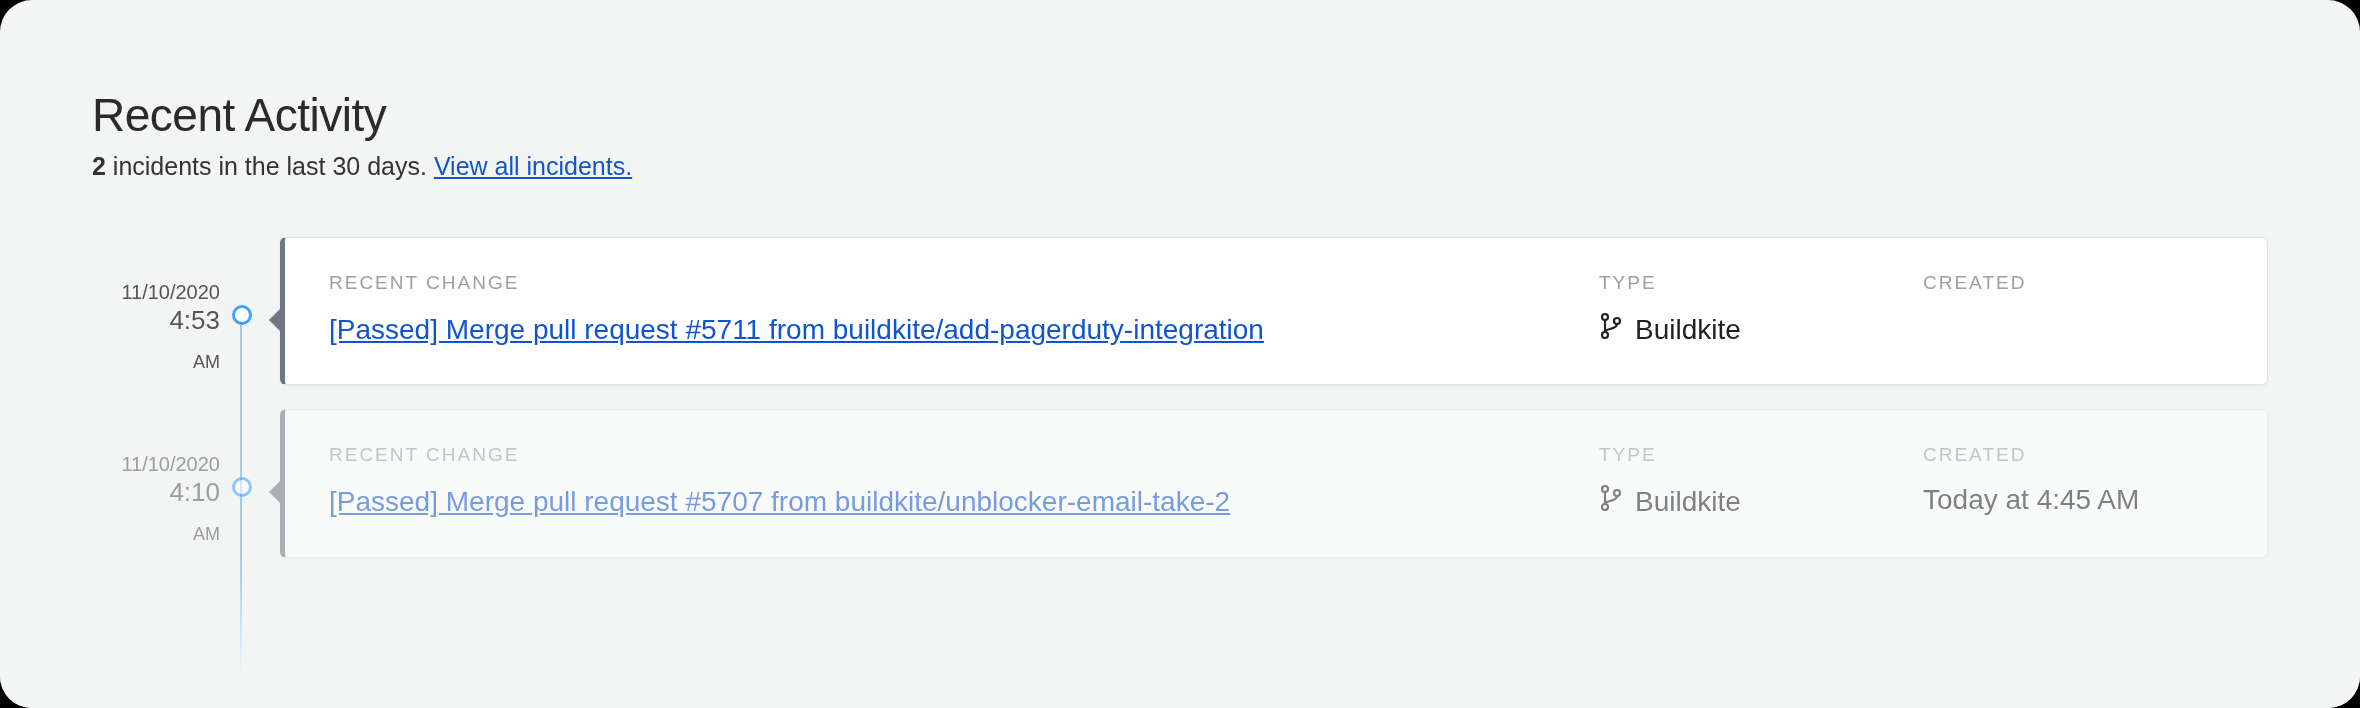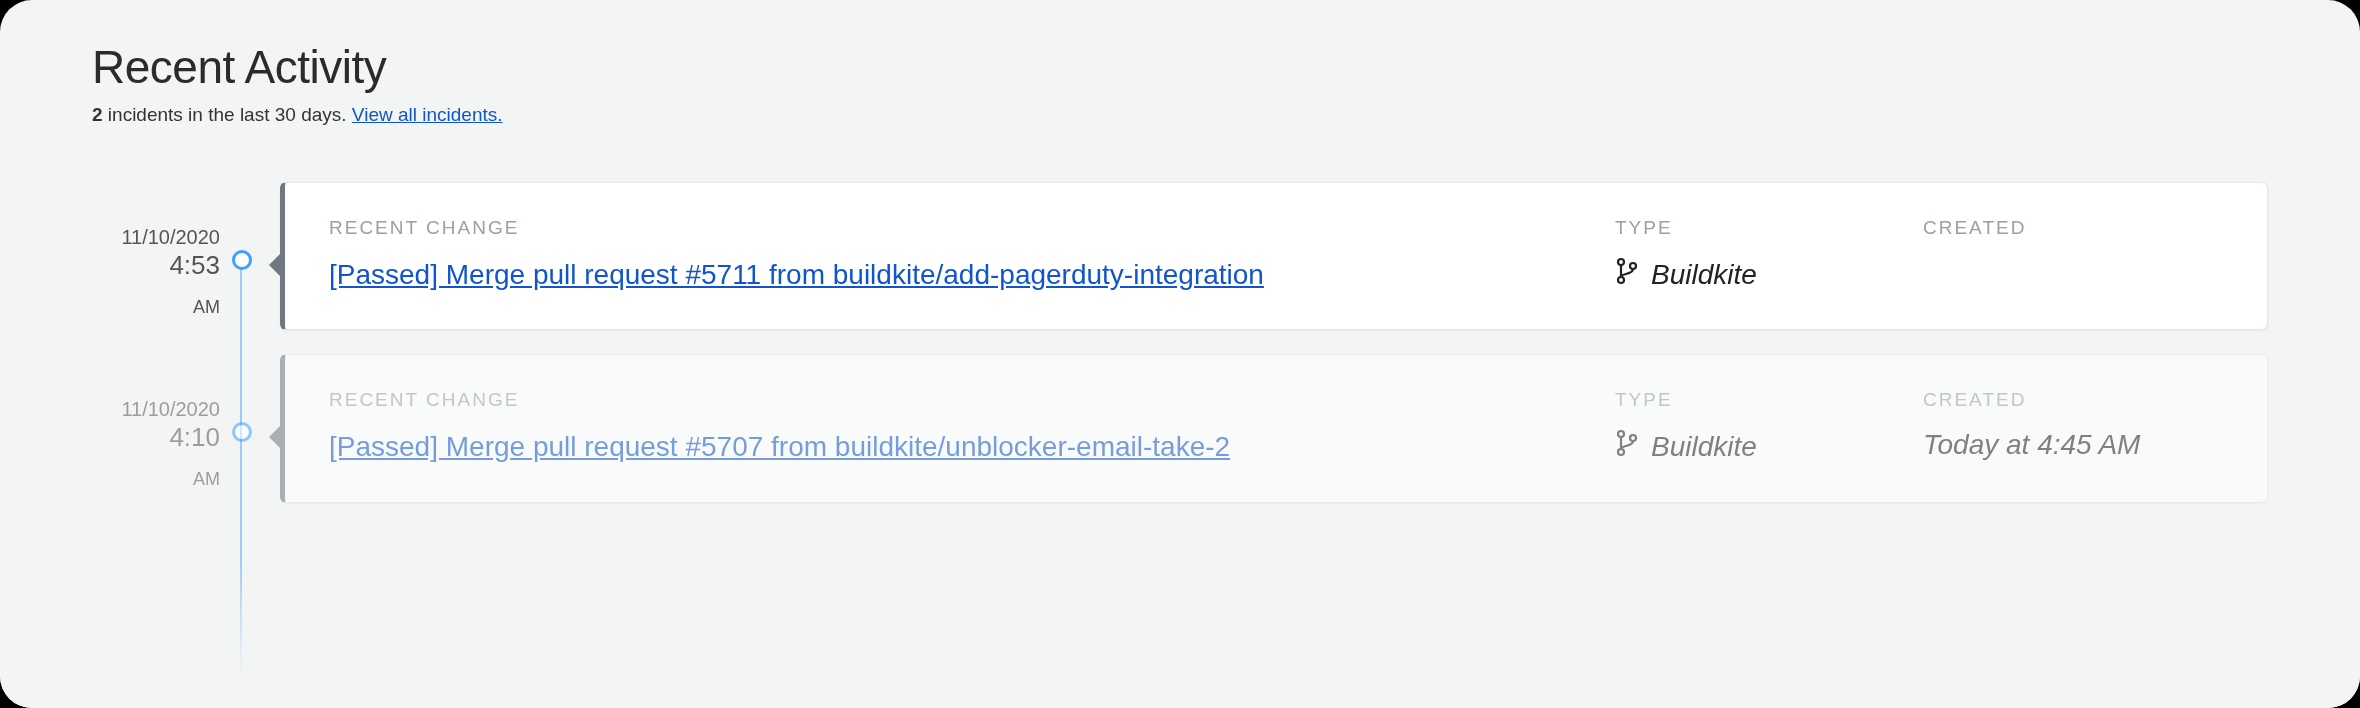--- a/index.html
+++ b/index.html
@@ -8,33 +8,33 @@
     font-family: -apple-system, BlinkMacSystemFont, "Segoe UI", Helvetica, Arial, sans-serif;
     background: #000;
     display: flex;
     align-items: stretch;
   }
   .panel {
     background: #f3f5f4;
     border-radius: 32px;
     width: 100%;
     height: 100%;
-    padding: 40px 92px 0 92px;
+    padding: 88px 92px 0 92px;
     position: relative;
     overflow: hidden;
   }
   .heading {
     font-size: 46px;
     font-weight: 500;
     color: #2b2b2b;
     letter-spacing: -0.5px;
   }
   .subline {
     margin-top: 10px;
-    font-size: 19px;
+    font-size: 25px;
     color: #333;
   }
   .subline .count { font-weight: 700; }
   .subline .link { color: #1155cc; }
   .timeline-wrap {
     margin-top: 56px;
     position: relative;
     padding-left: 188px;
   }
   .rail {
@@ -75,21 +75,21 @@
   .card {
     position: relative;
     background: #fff;
     border: 1px solid #e2e5e8;
     border-left: 5px solid #6f7782;
     border-radius: 6px;
     box-shadow: 0 1px 3px rgba(0,0,0,0.05);
     padding: 34px 44px 36px 44px;
     display: grid;
     grid-template-columns: 1fr 280px 300px;
-    column-gap: 28px;
+    column-gap: 44px;
   }
   .card::before {
     content: "";
     position: absolute;
     left: -16px;
     top: 70px;
     width: 0; height: 0;
     border-top: 12px solid transparent;
     border-bottom: 12px solid transparent;
     border-right: 12px solid #6f7782;
@@ -105,21 +105,20 @@
     color: #1155cc;
     line-height: 1.3;
     text-align: center;
   }
   .type-val, .created-val {
     font-size: 28px;
     color: #222;
     display: flex;
     align-items: center;
     gap: 12px;
-    font-style: italic;
   }
   .type-val svg { width: 24px; height: 28px; }
   .fade {
     position: absolute;
     left: 0; right: 0; bottom: 0;
     height: 150px;
     background: linear-gradient(to bottom, rgba(243,245,244,0) 0%, #f3f5f4 80%);
     pointer-events: none;
   }
   .item.faded .card, .item.faded .ts, .item.faded .dot { opacity: 0.55; }

